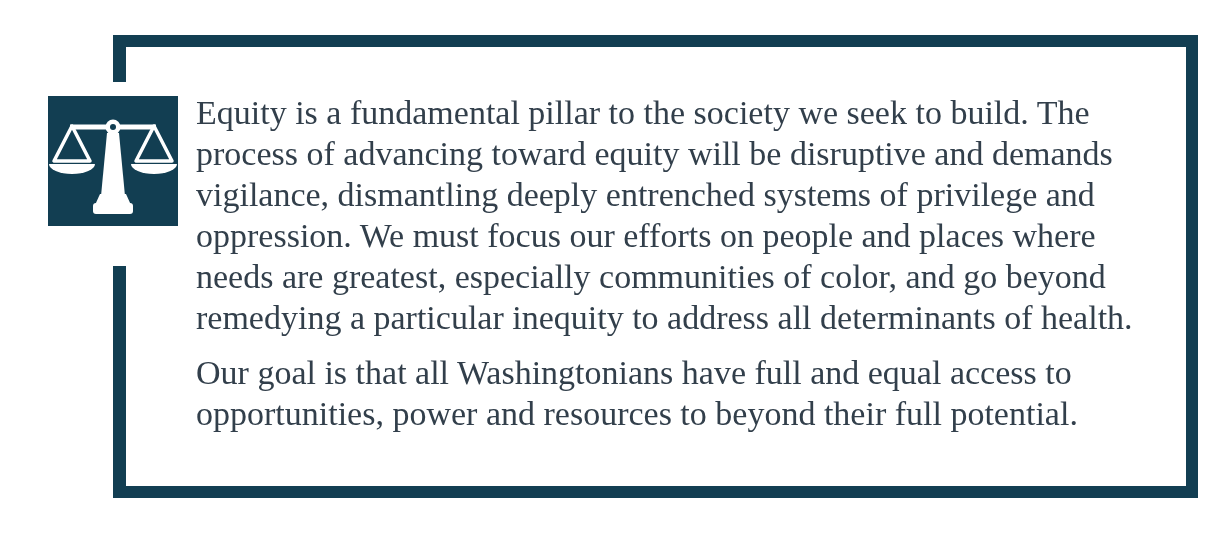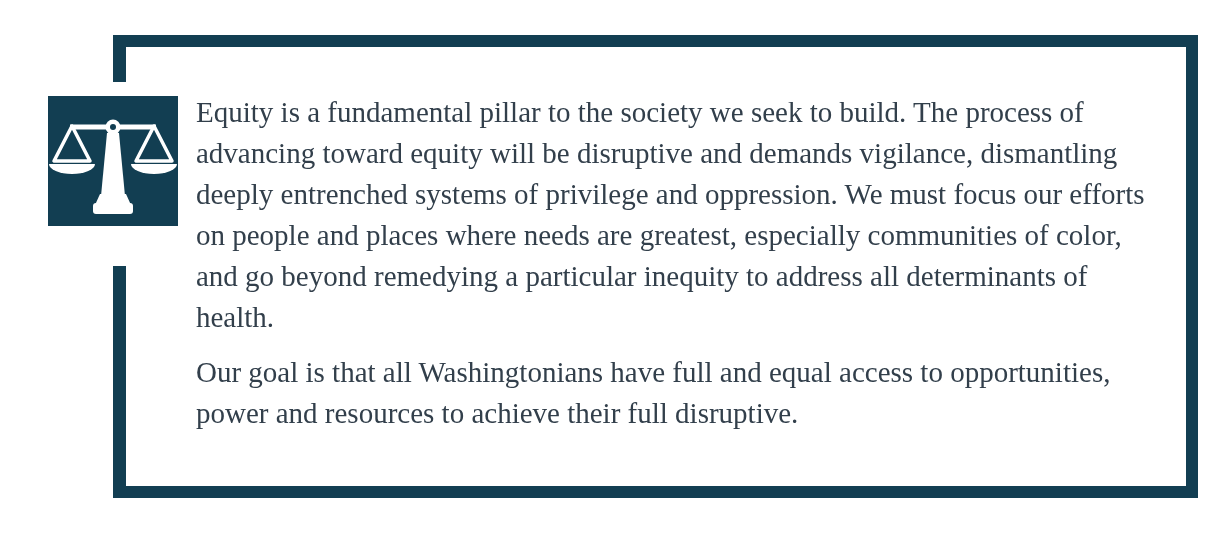--- a/index.html
+++ b/index.html
@@ -44,21 +44,21 @@
     display: block;
   }
 
   
   .quote-text {
     position: absolute;
     left: 196px;
     top: 92px;
     width: 958px;
     color: #323f4b;
-    font-size: 29px;
+    font-size: 34px;
     line-height: 41px;
   }
   .quote-text p {
     margin: 0;
     padding: 0;
   }
   .quote-text p + p {
     margin-top: 14px;
   }
 </style>
@@ -92,16 +92,16 @@
       <polygon points="59,37 71,37 77,100 53,100" fill="#ffffff"></polygon>
 
       <path d="M 52 98 L 78 98 L 83 109 L 47 109 Z" fill="#ffffff"></path>
 
       <rect x="45" y="107" width="40" height="11" rx="3" fill="#ffffff"></rect>
     </svg>
   </div>
 
   <div class="quote-text">
     <p>Equity is a fundamental pillar to the society we seek to build. The process of advancing toward equity will be disruptive and demands vigilance, dismantling deeply entrenched systems of privilege and oppression. We must focus our efforts on people and places where needs are greatest, especially communities of color, and go beyond remedying a particular inequity to address all determinants of health.</p>
-    <p>Our goal is that all Washingtonians have full and equal access to opportunities, power and resources to achieve their full disruptive.</p>
+    <p>Our goal is that all Washingtonians have full and equal access to opportunities, power and resources to beyond their full potential.</p>
   </div>
 
 </div>
 
 </body></html>

